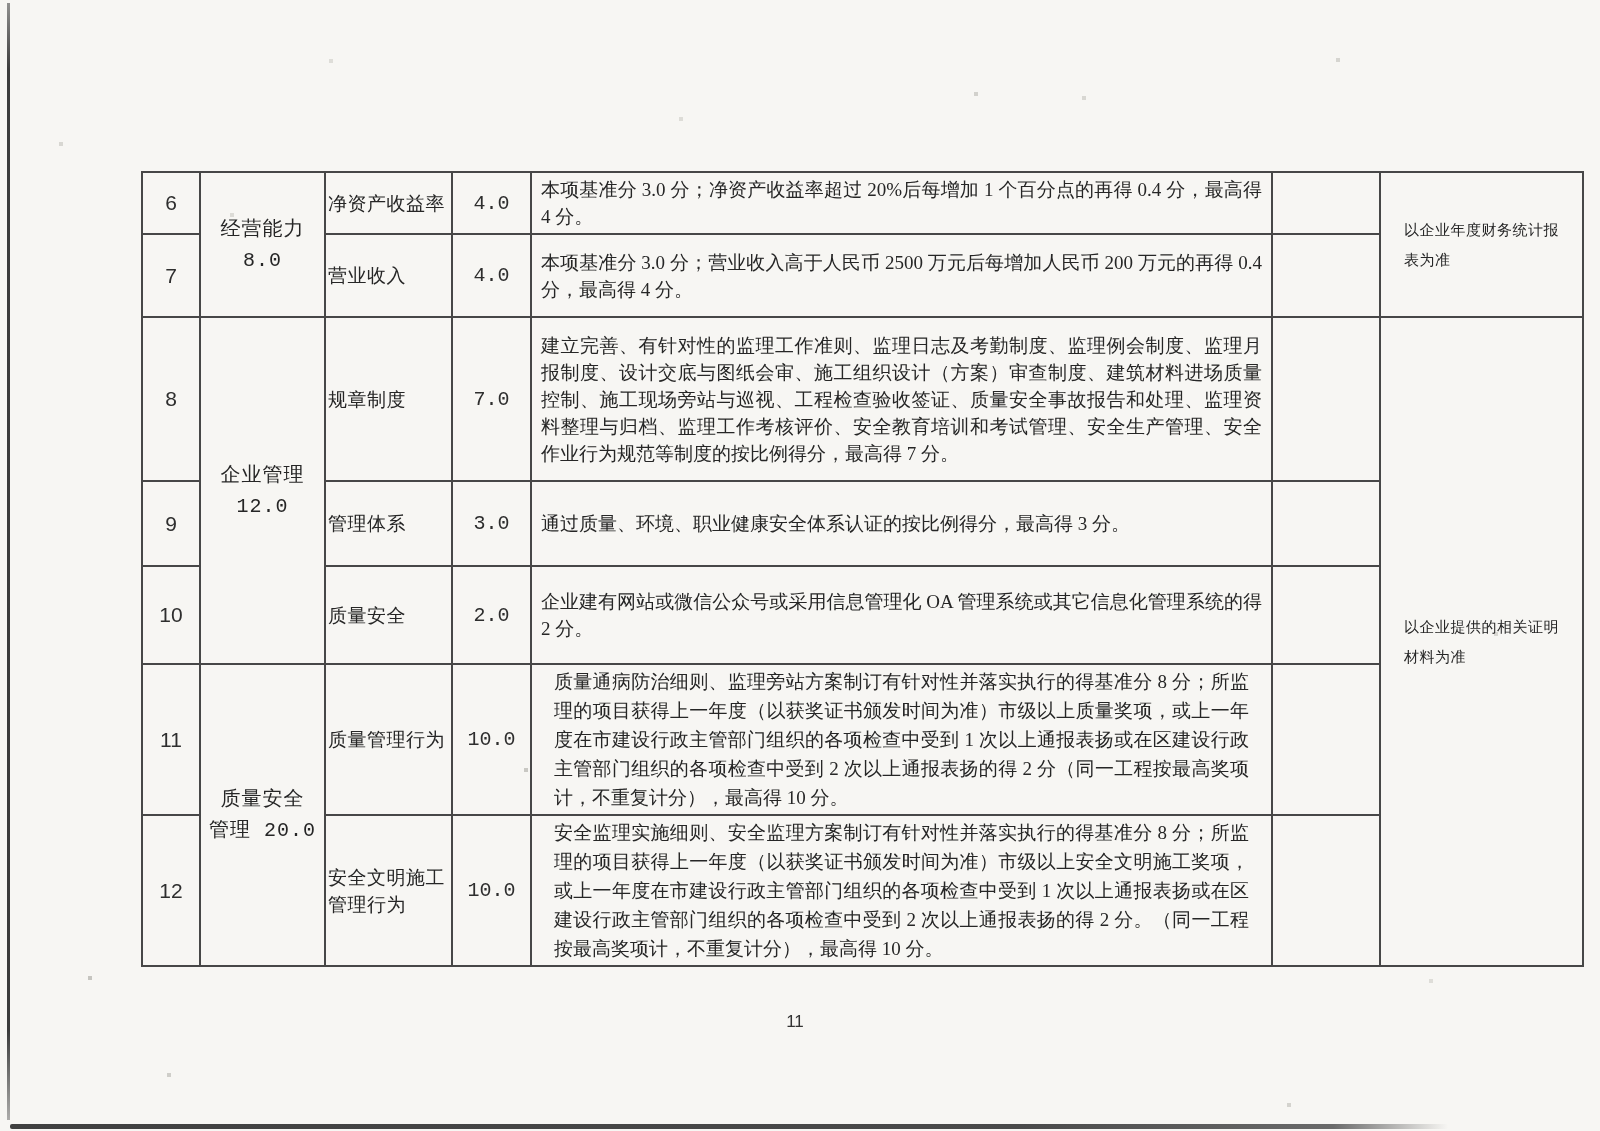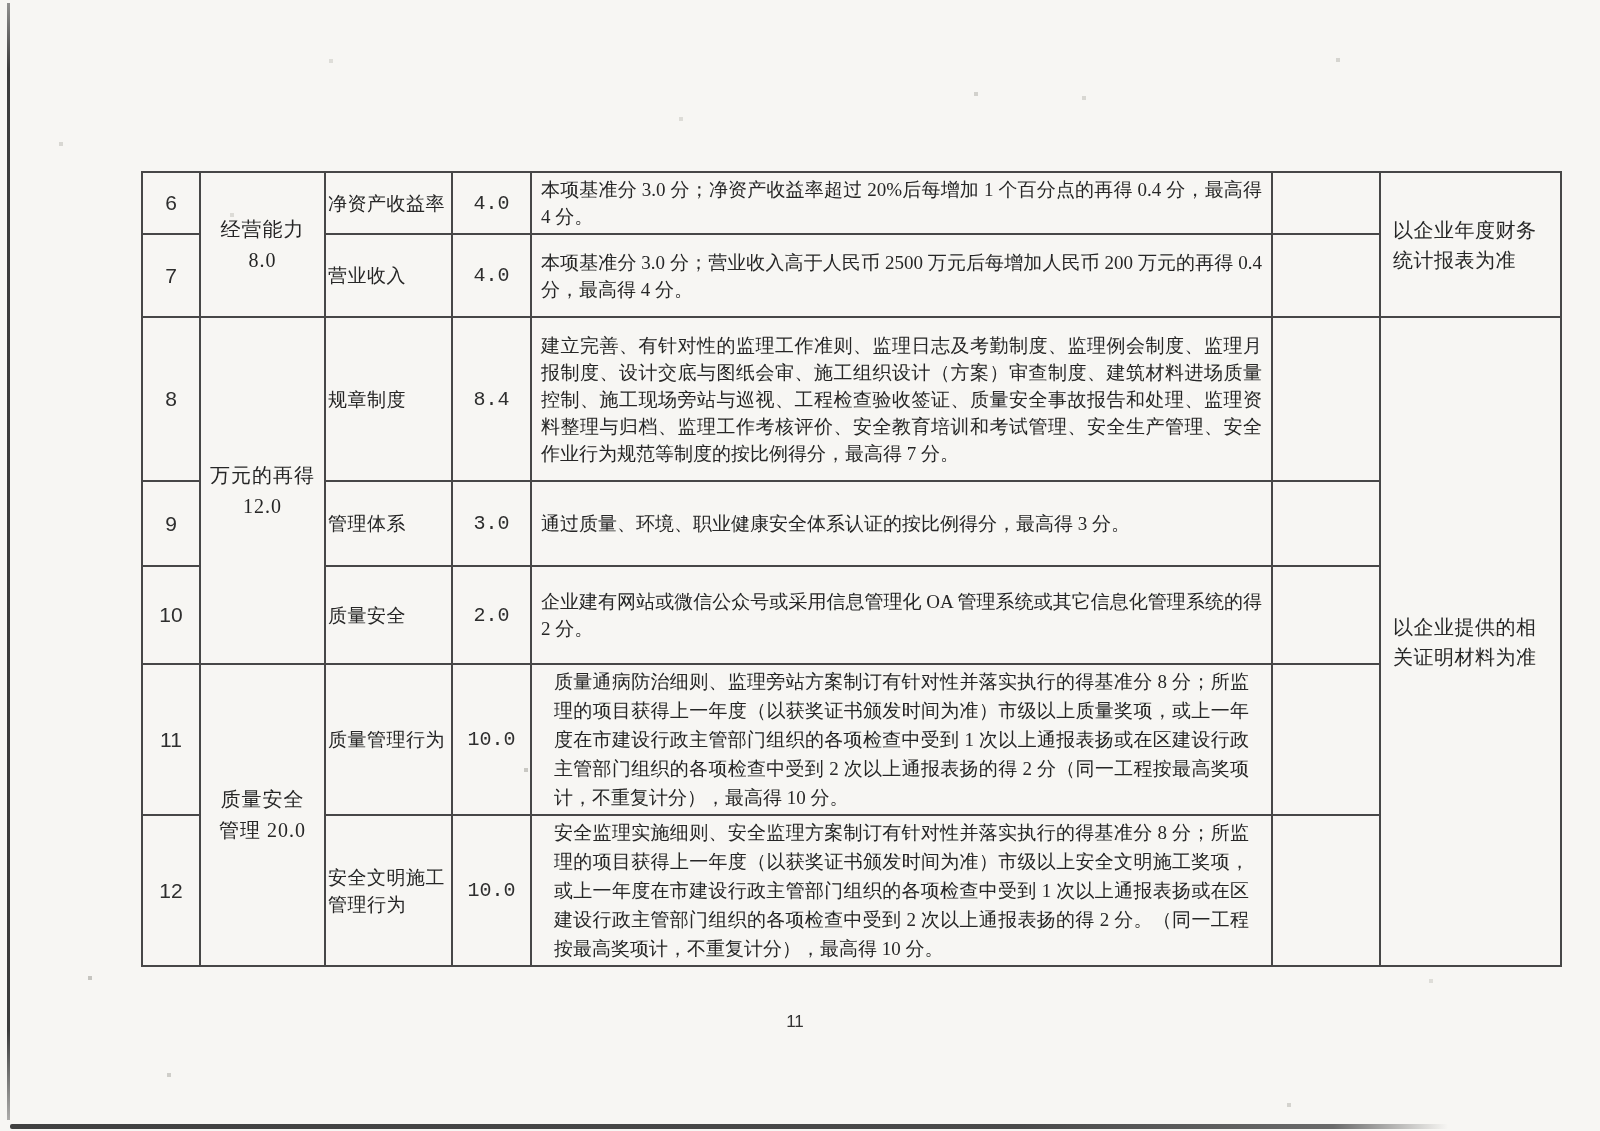--- a/index.html
+++ b/index.html
@@ -74,24 +74,24 @@
     width:721px;
     font-size:19px;line-height:27px;
     text-align:justify;
     padding:3px 9px;
     margin-left:24px;
   }
   td.crit.tight{line-height:29px;padding:2px 22px;}
   td.blank{width:104px;}
   td.remark{
     width:155px;
-    font-size:20px;line-height:30px;letter-spacing:.5px;
-    padding:0 12px;text-align:left;
+    font-size:15px;line-height:30px;letter-spacing:.5px;
+    padding:0 23px;text-align:left;
   }
-  .cat-l{display:block;}
+  .cat-l{display:block;font-family:Liberation Mono, monospace;}
   
   .page-number{
     position:absolute;left:770px;top:1012px;width:50px;
     text-align:center;
     font-family:"Liberation Sans","DejaVu Sans",sans-serif;
     font-size:17px;color:#333;
   }
 </style>
 </head>
 <body>
@@ -118,25 +118,25 @@
     <tr style="height:83px;">
       <td class="num">7</td>
       <td class="item">营业收入</td>
       <td class="score">4.0</td>
       <td class="crit">本项基准分 3.0 分；营业收入高于人民币 2500 万元后每增加人民币 200 万元的再得 0.4 分，最高得 4 分。</td>
       <td class="blank"></td>
     </tr>
     <tr style="height:164px;">
       <td class="num">8</td>
       <td class="cat" rowspan="3">
-        <span class="cat-l">万元的再得</span>
+        <span class="cat-l">企业管理</span>
         <span class="cat-l">12.0</span>
       </td>
       <td class="item">规章制度</td>
-      <td class="score">8.4</td>
+      <td class="score">7.0</td>
       <td class="crit">建立完善、有针对性的监理工作准则、监理日志及考勤制度、监理例会制度、监理月报制度、设计交底与图纸会审、施工组织设计（方案）审查制度、建筑材料进场质量控制、施工现场旁站与巡视、工程检查验收签证、质量安全事故报告和处理、监理资料整理与归档、监理工作考核评价、安全教育培训和考试管理、安全生产管理、安全作业行为规范等制度的按比例得分，最高得 7 分。</td>
       <td class="blank"></td>
       <td class="remark" rowspan="5">以企业提供的相关证明材料为准</td>
     </tr>
     <tr style="height:85px;">
       <td class="num">9</td>
       <td class="item">管理体系</td>
       <td class="score">3.0</td>
       <td class="crit">通过质量、环境、职业健康安全体系认证的按比例得分，最高得 3 分。</td>
       <td class="blank"></td>

